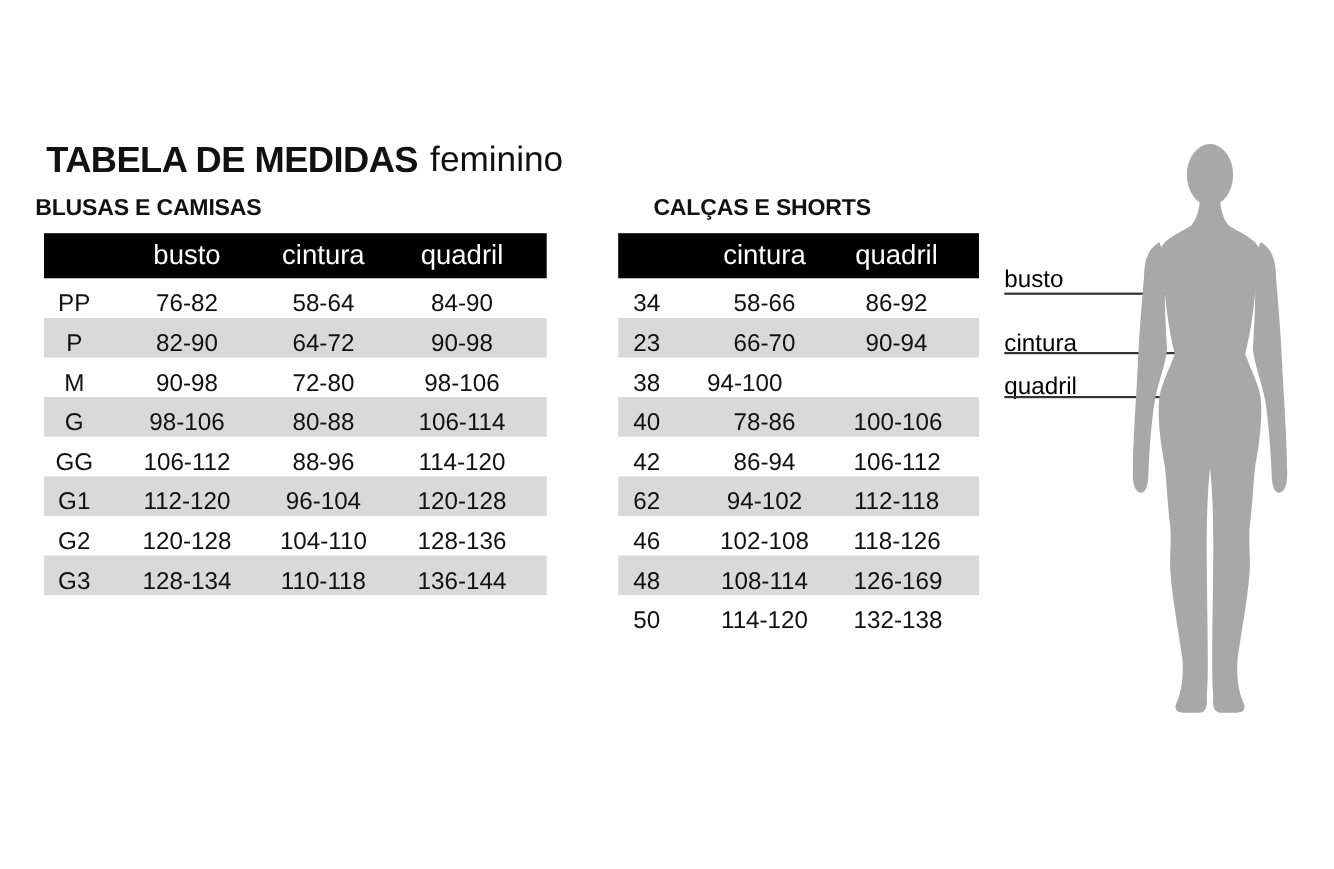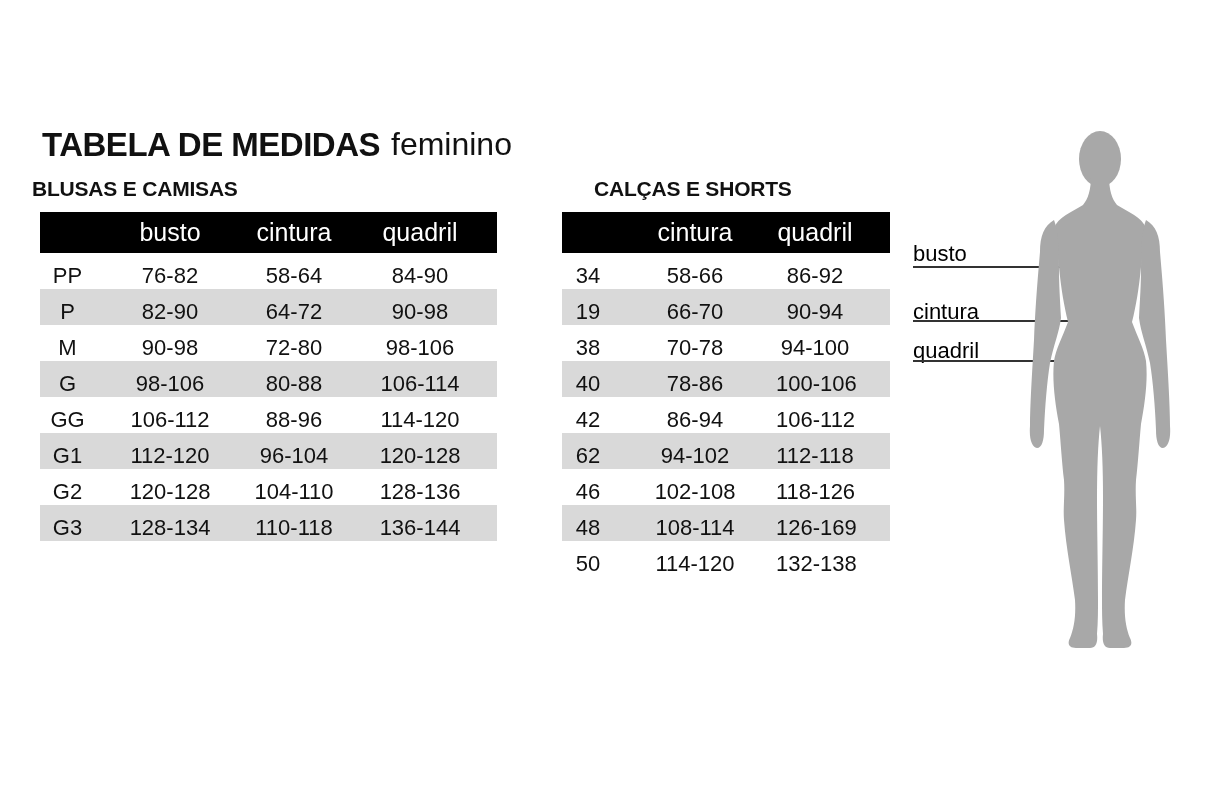--- a/index.html
+++ b/index.html
@@ -134,27 +134,26 @@
       <div class="cell"></div>
       <div class="cell">cintura</div>
       <div class="cell">quadril</div>
     </div>
     <div class="trow body">
       <div class="cell">34</div>
       <div class="cell">58-66</div>
       <div class="cell">86-92</div>
     </div>
     <div class="trow body">
-      <div class="cell">19</div>
+      <div class="cell">23</div>
       <div class="cell">66-70</div>
       <div class="cell">90-94</div>
     </div>
     <div class="trow body">
       <div class="cell">38</div>
-      <div class="cell">70-78</div>
       <div class="cell">94-100</div>
     </div>
     <div class="trow body">
       <div class="cell">40</div>
       <div class="cell">78-86</div>
       <div class="cell">100-106</div>
     </div>
     <div class="trow body">
       <div class="cell">42</div>
       <div class="cell">86-94</div>

